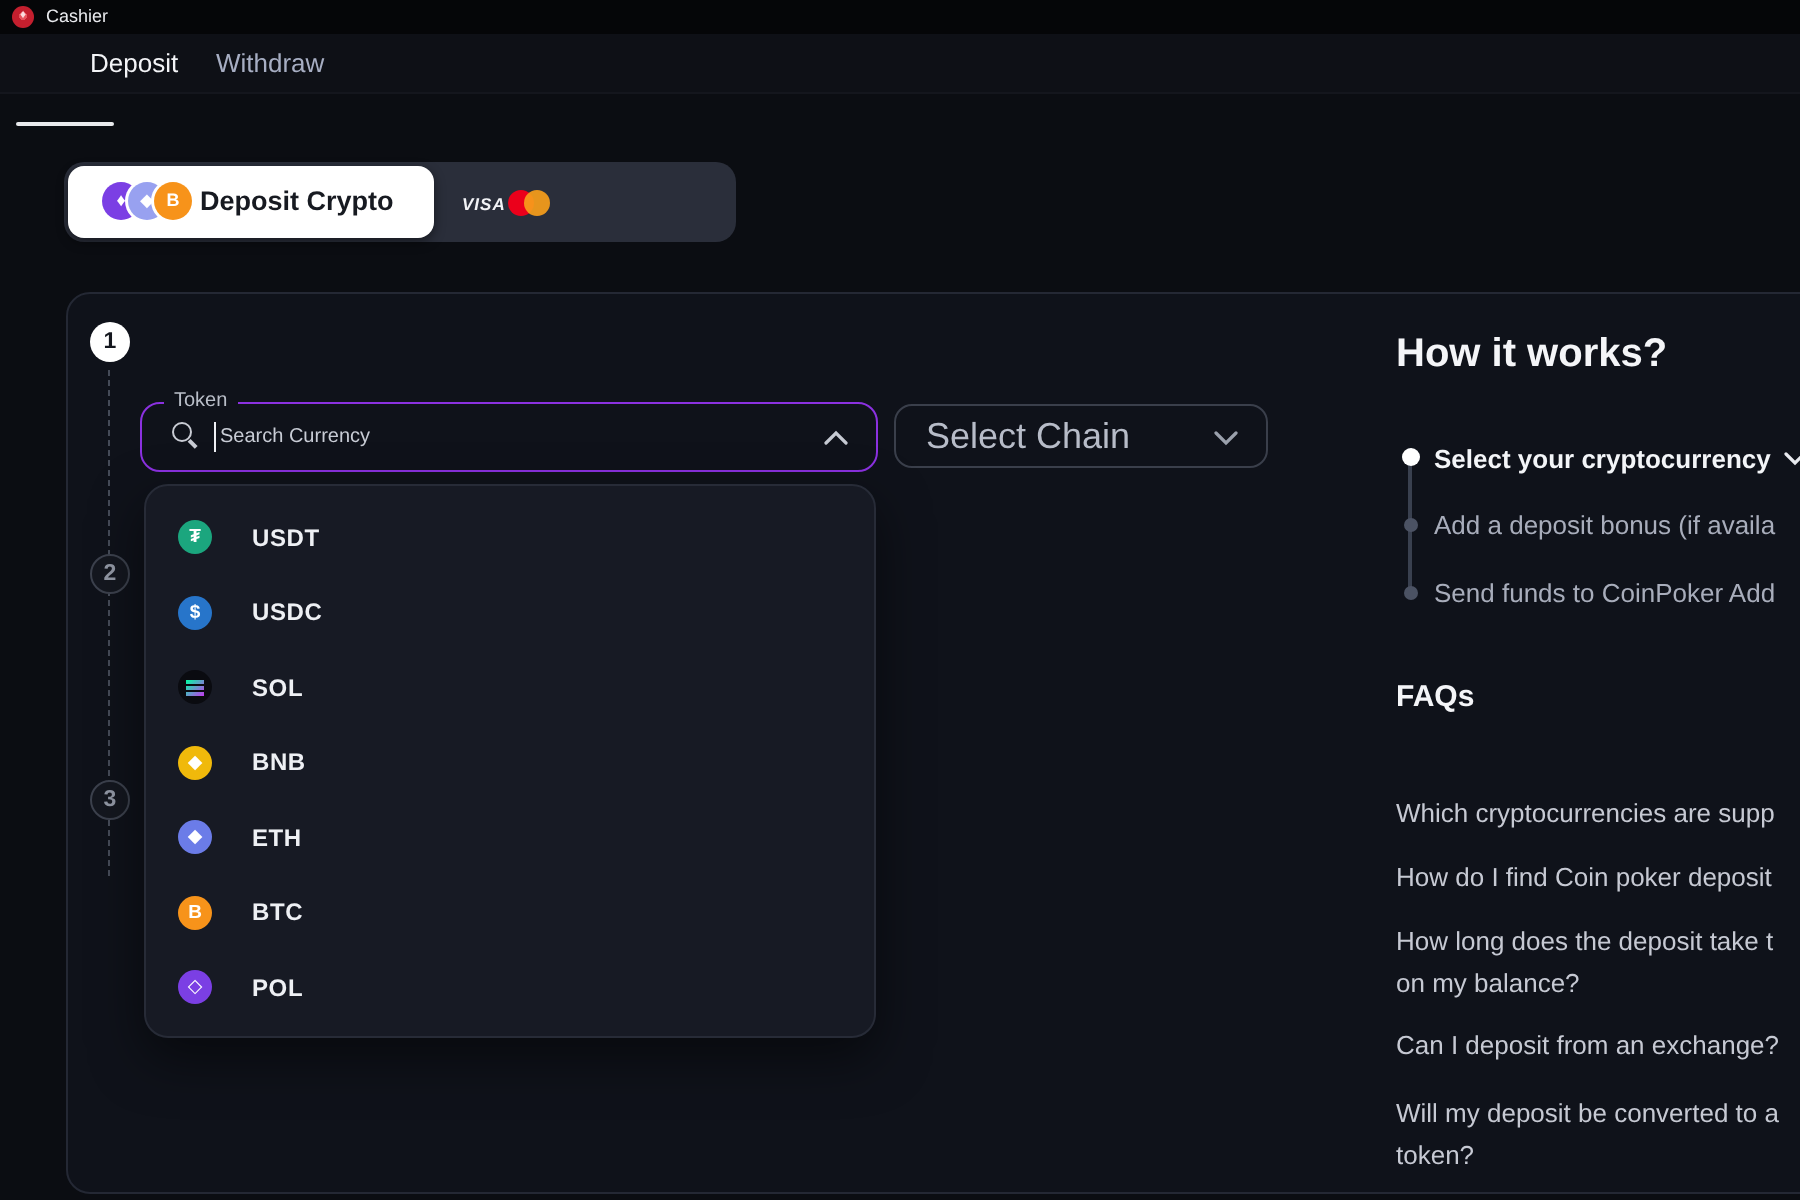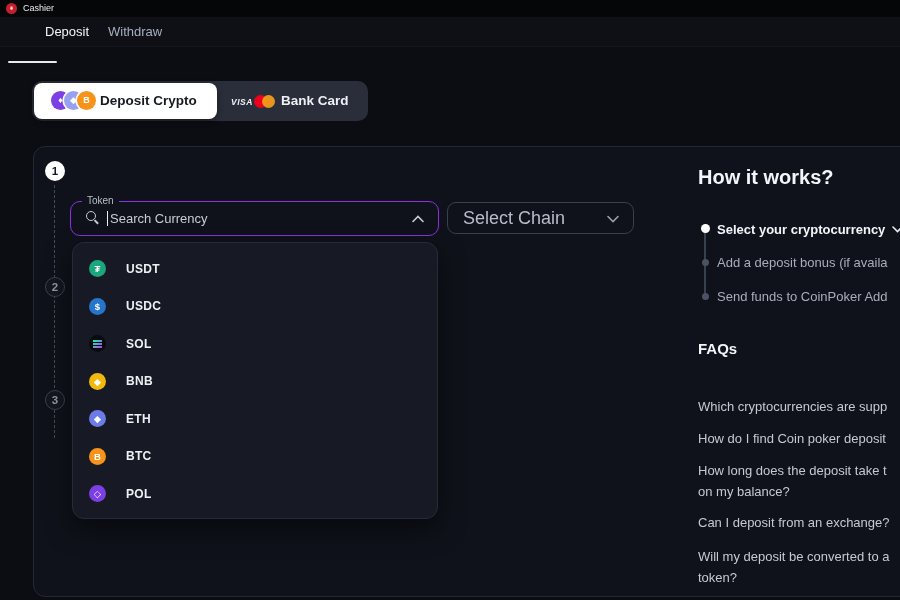--- a/index.html
+++ b/index.html
@@ -58,21 +58,21 @@
   
   .token-field { position:absolute; left:70px; top:201px; width:369px; height:35px;
                  border:1.5px solid #8b31e0; border-radius:10px; cursor:text; }
   .token-legend { position:absolute; left:11px; top:-7px; padding:0 5px; background:#0f121a;
                   font-size:10px; color:#b9bec8; line-height:12px; }
   .search-icon { position:absolute; left:15px; top:9px; width:10px; height:10px;
                  border:1.5px solid #c9ccd4; border-radius:50%; }
   .search-icon::after { content:""; position:absolute; width:5px; height:1.5px; background:#c9ccd4;
                         transform:rotate(45deg); right:-4px; bottom:-2px; }
   .text-caret { position:absolute; left:36px; top:9px; width:1px; height:15px; background:#eef0f5; }
-  .token-placeholder { position:absolute; left:39px; top:0; line-height:33px; font-size:13px; color:#c8ccd5; }
+  .token-placeholder { position:absolute; left:39px; top:0; line-height:33px; font-size:10px; color:#c8ccd5; }
   .chev { position:absolute; top:13px; width:12px; height:8px; }
   .chev svg { display:block; }
 
   
   .chain-field { position:absolute; left:447px; top:202px; width:187px; height:32px;
                  border:1px solid #3a3f4b; border-radius:9px; cursor:pointer; }
   .chain-placeholder { position:absolute; left:15px; top:0; line-height:30px; font-size:18px; color:#b7bcc8; }
 
   
   .dropdown { position:absolute; left:72px; top:242px; width:366px; height:277px; background:#171a24;
@@ -127,21 +127,20 @@
       <span class="coin coin-eth-t">◆</span>
       <span class="coin coin-btc-t">B</span>
       <span class="seg-crypto-label">Deposit Crypto</span>
     </div>
     <div class="seg-bank">
       <span class="visa-logo">VISA</span>
       <span class="mc-logo">
         <span class="mc-red"></span>
         <span class="mc-orange"></span>
       </span>
-      <span class="seg-bank-label">Bank Card</span>
     </div>
   </div>
 
   <div class="panel"></div>
 
   <div class="step-dash"></div>
   <div class="step-circle step-1">1</div>
   <div class="step-circle step-n step-2">2</div>
   <div class="step-circle step-n step-3">3</div>
 

